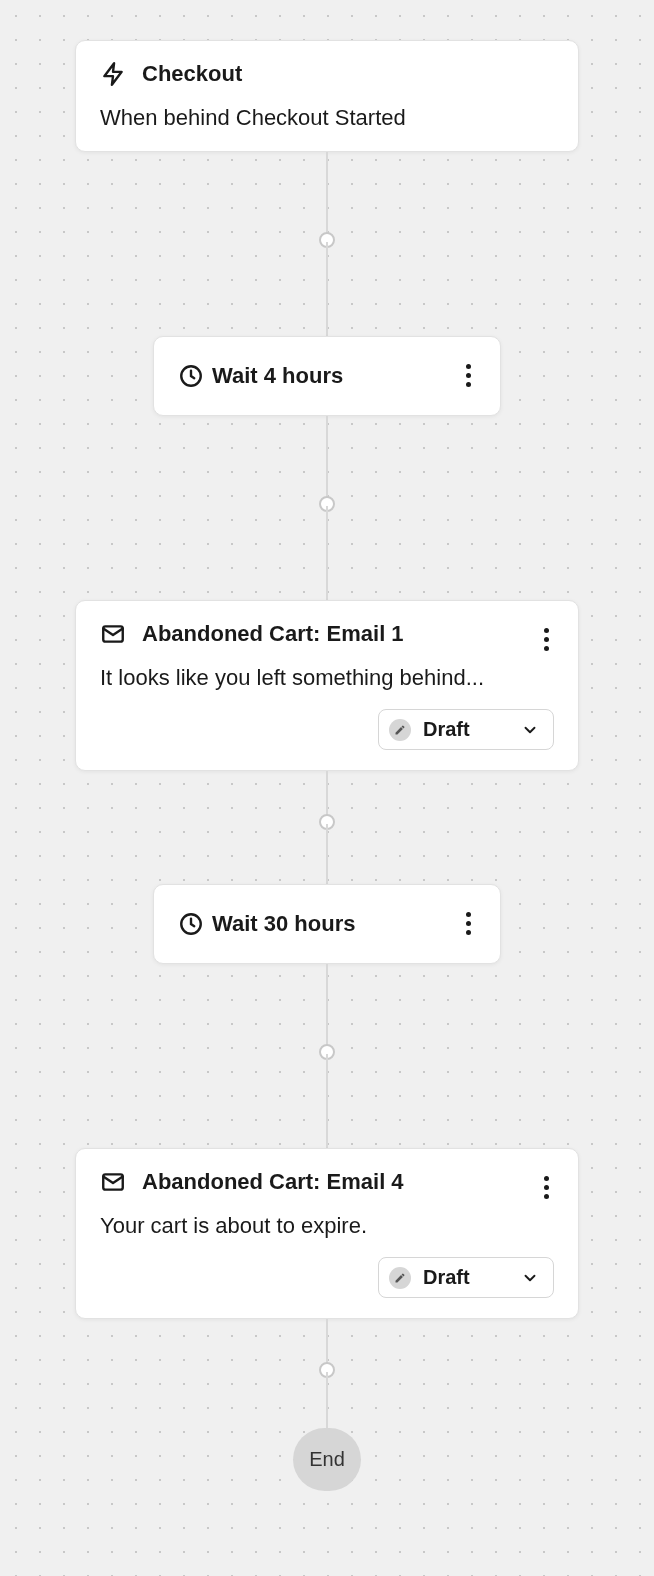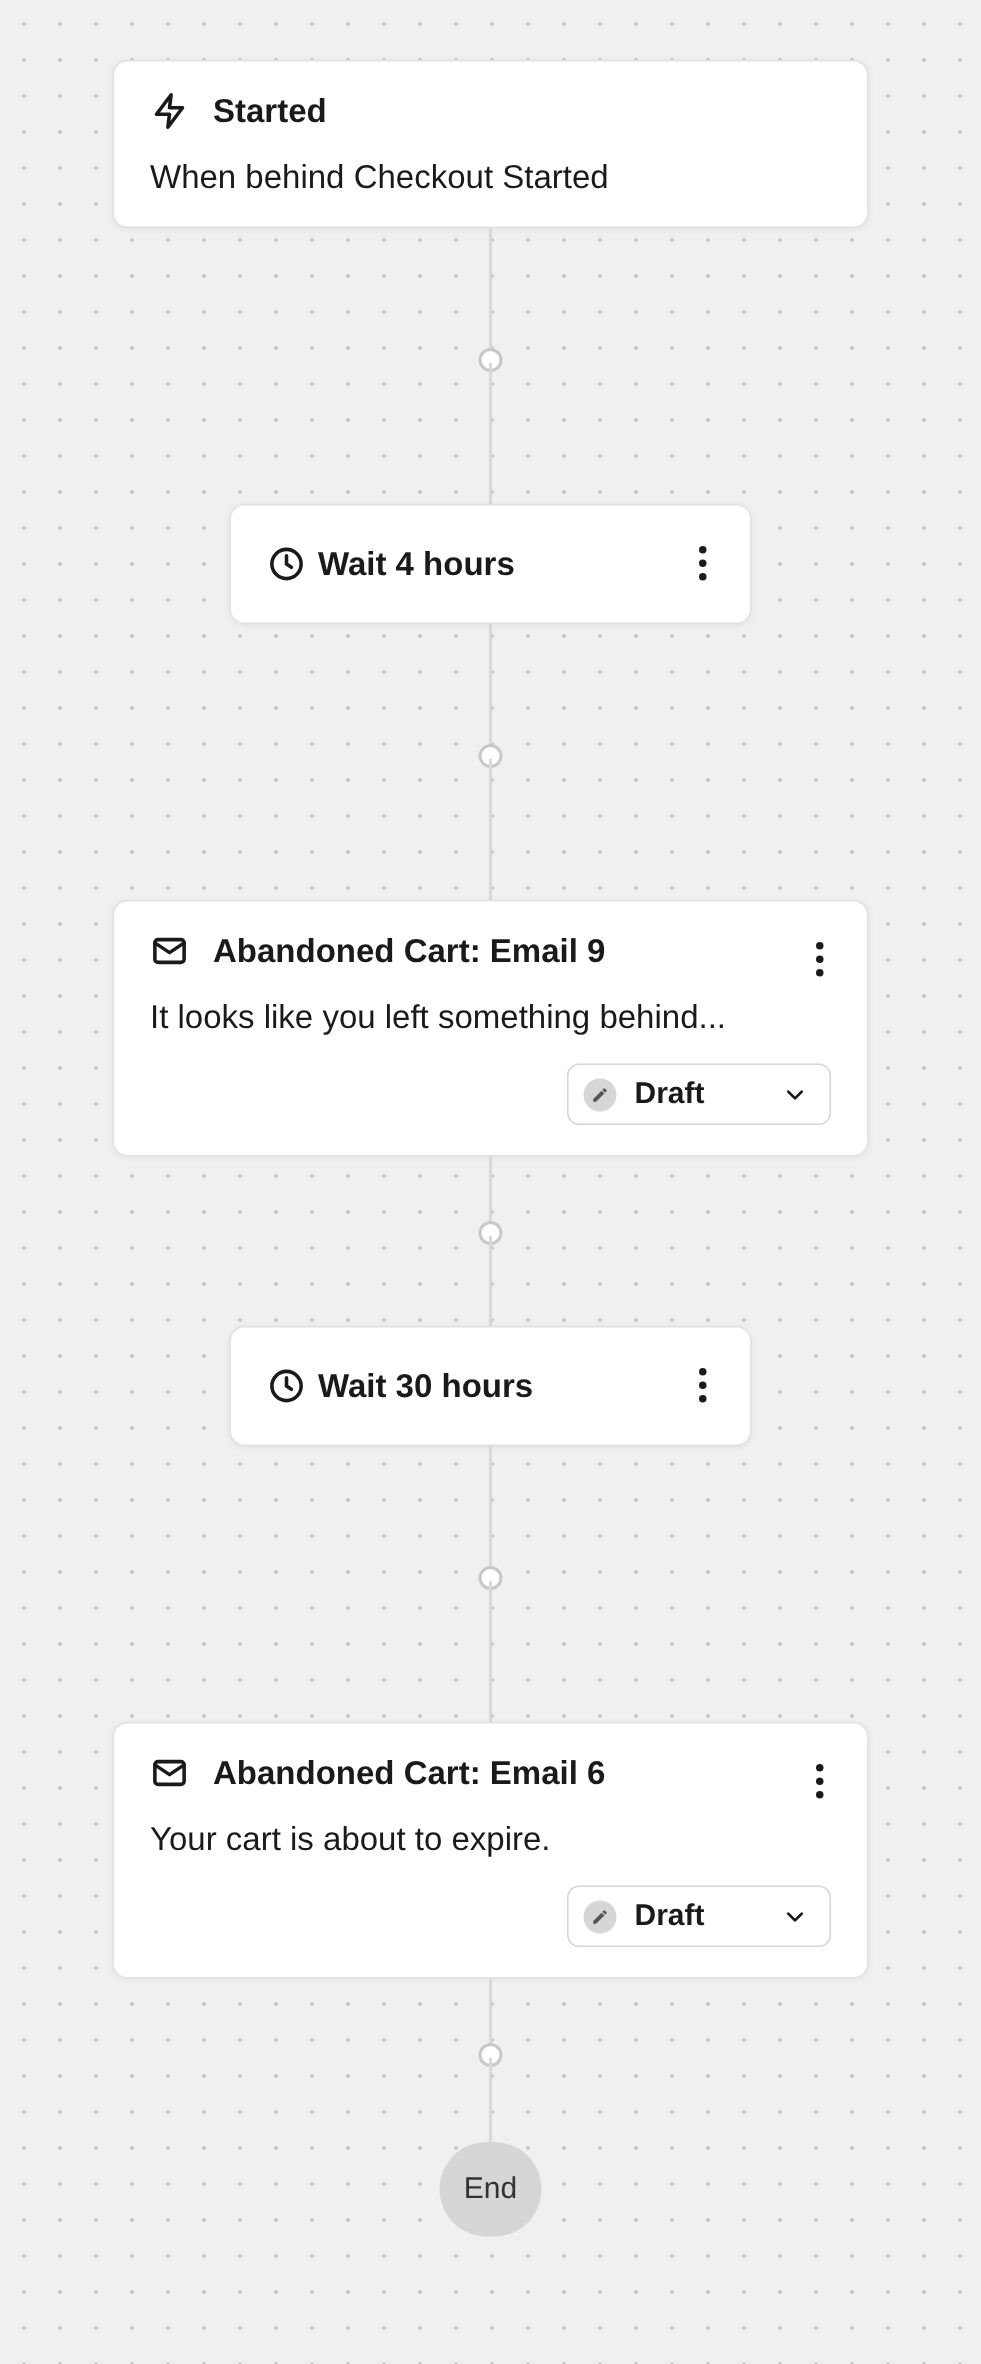--- a/index.html
+++ b/index.html
@@ -156,21 +156,21 @@
 
 <div class="flow">
 
   <div class="card card-wide trigger-card">
     <div class="card-header">
       <span class="icon">
         <svg viewBox="0 0 24 24" fill="none" stroke="#1a1a1a" stroke-width="2.2" stroke-linejoin="round" stroke-linecap="round">
             <path d="M13 2 L4 14 H12 L11 22 L20 10 H12 L13 2 Z"></path>
           </svg>
       </span>
-      <span class="card-title">Started</span>
+      <span class="card-title">Checkout</span>
     </div>
     <div class="card-body">When behind Checkout Started</div>
   </div>
 
   <div class="connector has-dot" style="height:90px"></div>
   <div class="connector" style="height:94px"></div>
 
   <div class="card card-narrow">
     <div class="narrow-row">
       <span class="icon">
@@ -192,21 +192,21 @@
   <div class="connector" style="height:94px"></div>
 
   <div class="card card-wide">
     <div class="card-header">
       <span class="icon">
         <svg viewBox="0 0 24 24" fill="none" stroke="#1a1a1a" stroke-width="2.2" stroke-linejoin="round" stroke-linecap="round">
             <rect x="3" y="5" width="18" height="14" rx="2"></rect>
             <path d="M3 7 L12 13 L21 7"></path>
           </svg>
       </span>
-      <span class="card-title">Abandoned Cart: Email 9</span>
+      <span class="card-title">Abandoned Cart: Email 1</span>
     </div>
     <div class="kebab">
         <span></span>
         <span></span>
         <span></span>
       </div>
     <div class="card-body">It looks like you left something behind...</div>
     <div class="status-row">
       <div class="status-pill">
         <div class="status-left">
@@ -250,21 +250,21 @@
   <div class="connector" style="height:94px"></div>
 
   <div class="card card-wide">
     <div class="card-header">
       <span class="icon">
         <svg viewBox="0 0 24 24" fill="none" stroke="#1a1a1a" stroke-width="2.2" stroke-linejoin="round" stroke-linecap="round">
             <rect x="3" y="5" width="18" height="14" rx="2"></rect>
             <path d="M3 7 L12 13 L21 7"></path>
           </svg>
       </span>
-      <span class="card-title">Abandoned Cart: Email 6</span>
+      <span class="card-title">Abandoned Cart: Email 4</span>
     </div>
     <div class="kebab">
         <span></span>
         <span></span>
         <span></span>
       </div>
     <div class="card-body">Your cart is about to expire.</div>
     <div class="status-row">
       <div class="status-pill">
         <div class="status-left">

